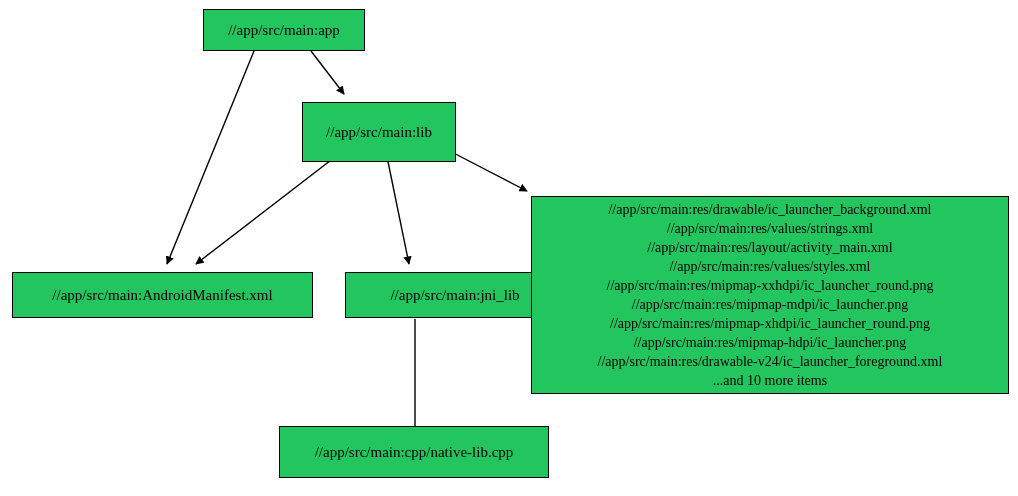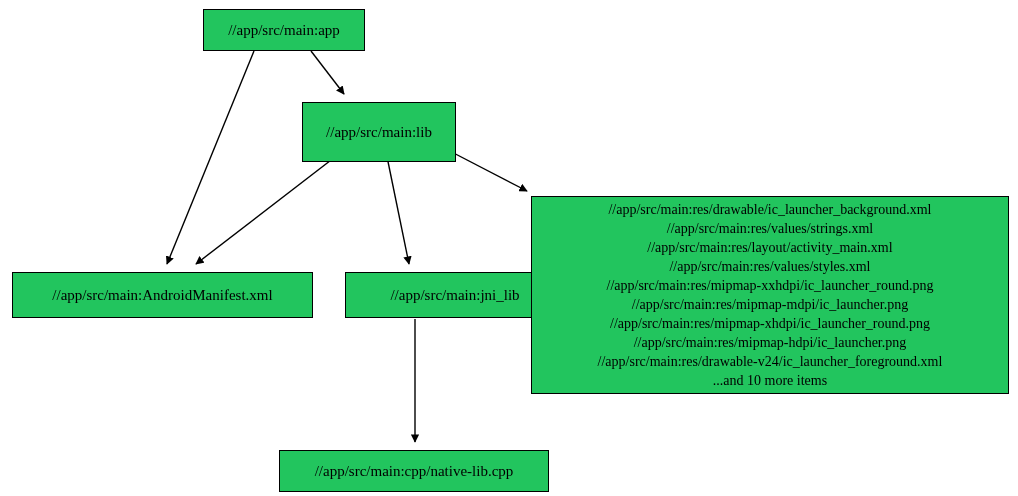--- a/index.html
+++ b/index.html
@@ -35,21 +35,21 @@
     font-size: 15px;
     line-height: 19px;
     color: #000000;
     white-space: pre-line;
     z-index: 2;
   }
   #node-app      { left: 203px; top: 9px;   width: 162px; height: 42px; }
   #node-lib      { left: 302px; top: 102px; width: 154px; height: 60px; }
   #node-manifest { left: 12px;   top: 272px; width: 301px; height: 46px; }
   #node-jnilib   { left: 325px; top: 272px; width: 220px; height: 46px; margin-left: 20px; }
-  #node-nativelib{ left: 279px; top: 450px; width: 270px; height: 42px; }
+  #node-nativelib{ left: 279px; top: 426px; width: 270px; height: 52px; }
   #node-res      { left: 531px; top: 196px; width: 478px; height: 198px;
                    font-size: 14px; line-height: 19px; padding: 6px 4px; }
   .edges-layer { z-index: 1; }
 </style>
 </head>
 <body>
 
 <svg id="graph-canvas" class="edges-layer" viewBox="0 0 1018 496" xmlns="http://www.w3.org/2000/svg">
   <defs>
     <marker id="arrow" viewBox="0 0 10 10" refX="9" refY="5" markerWidth="6" markerHeight="6" orient="auto-start-reverse">

